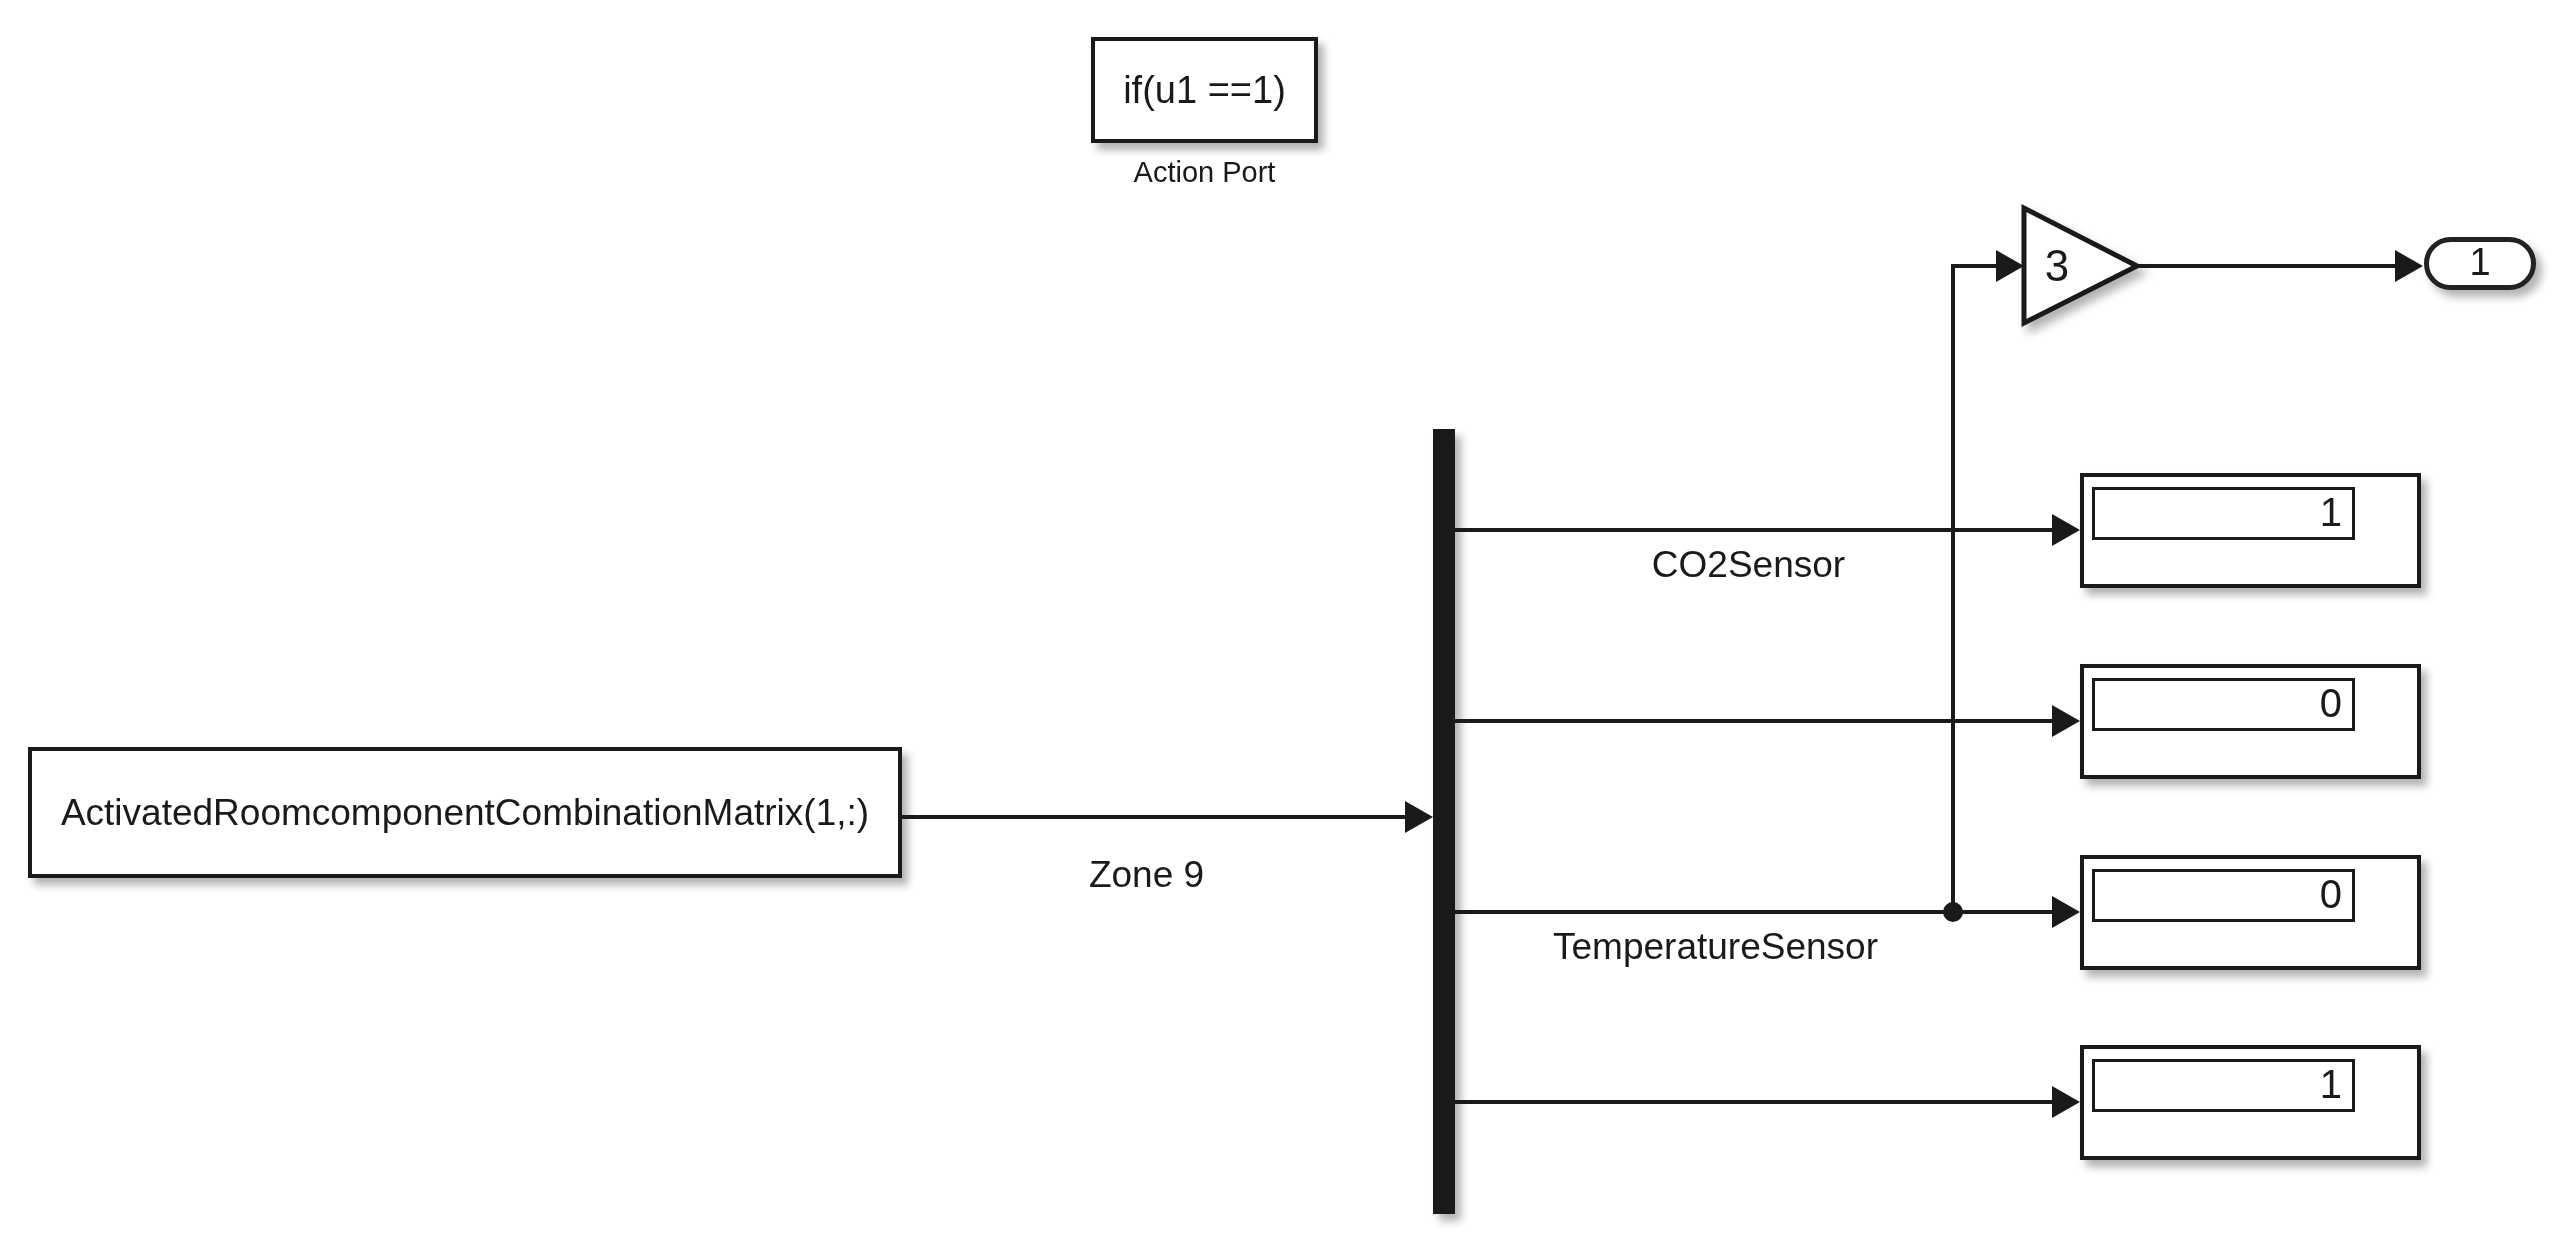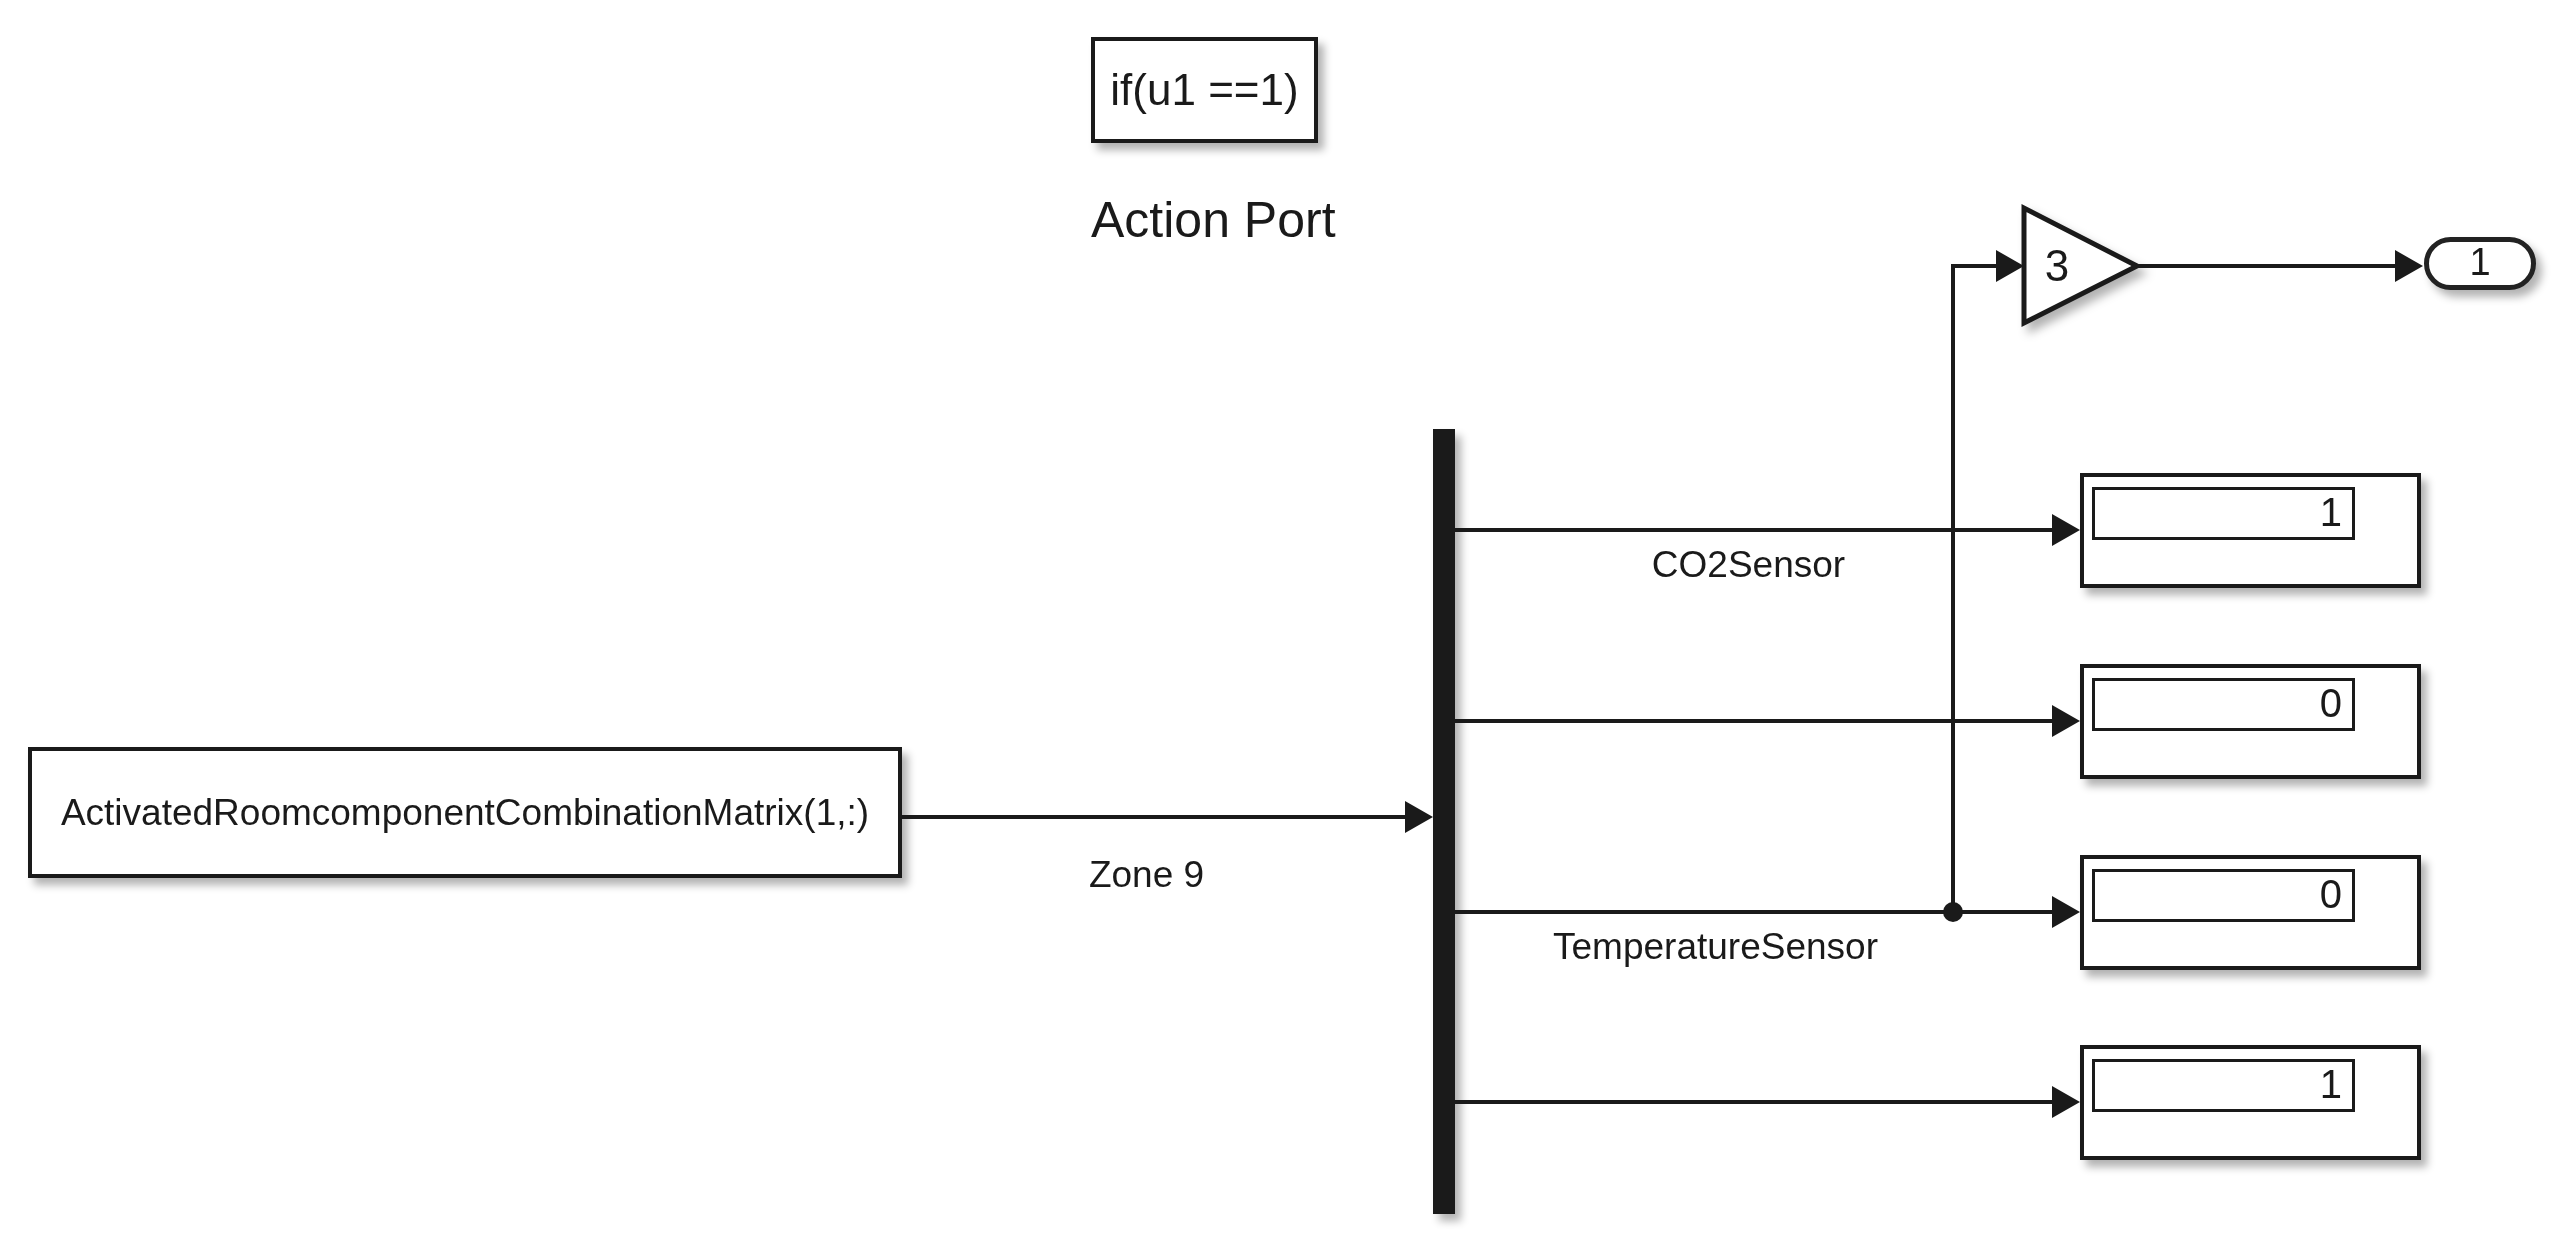--- a/index.html
+++ b/index.html
@@ -57,23 +57,23 @@
     box-shadow:6px 7px 8px rgba(0,0,0,0.30);
     text-align:center;
   }
 </style>
 </head>
 <body>
 
 <div class="canvas">
 
   <div class="block" style="left:1091px;top:37px;width:227px;height:106px;">
-    <div class="blocktext" style="font-size:44px;">if(u1 ==1)</div>
+    <div class="blocktext" style="font-size:38px;">if(u1 ==1)</div>
   </div>
-  <div class="lbl" style="left:1091px;top:152px;width:227px;font-size:50px;margin-top:48px;">Action Port</div>
+  <div class="lbl" style="left:1091px;top:152px;width:227px;font-size:29px;">Action Port</div>
 
   <div class="block" style="left:28px;top:747px;width:874px;height:131px;">
     <div class="blocktext" style="font-size:37px;">ActivatedRoomcomponentCombinationMatrix(1,:)</div>
   </div>
 
   <div class="wire" style="left:902px;top:815px;width:503px;height:4px;"></div>
   <div class="arrow-r" style="left:1405px;top:801px;"></div>
   <div class="lbl" style="left:947px;top:855px;width:399px;">Zone 9</div>
 
   <div class="wire" style="left:1433px;top:429px;width:22px;height:785px;box-shadow:6px 7px 8px rgba(0,0,0,0.30);"></div>

